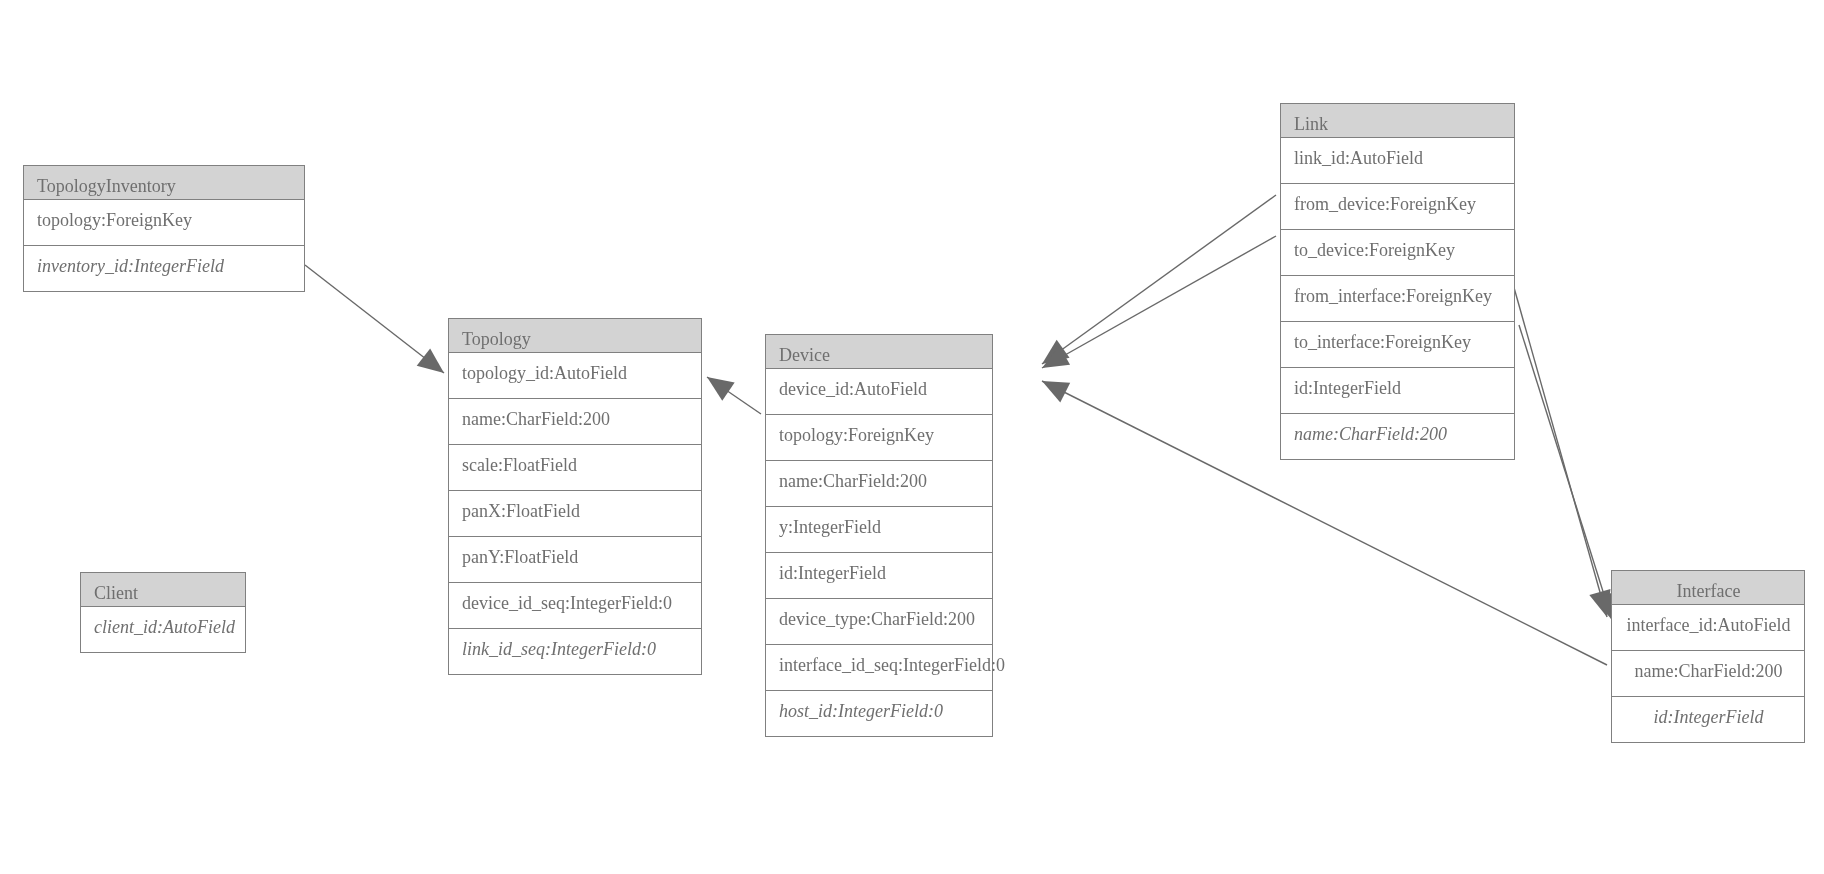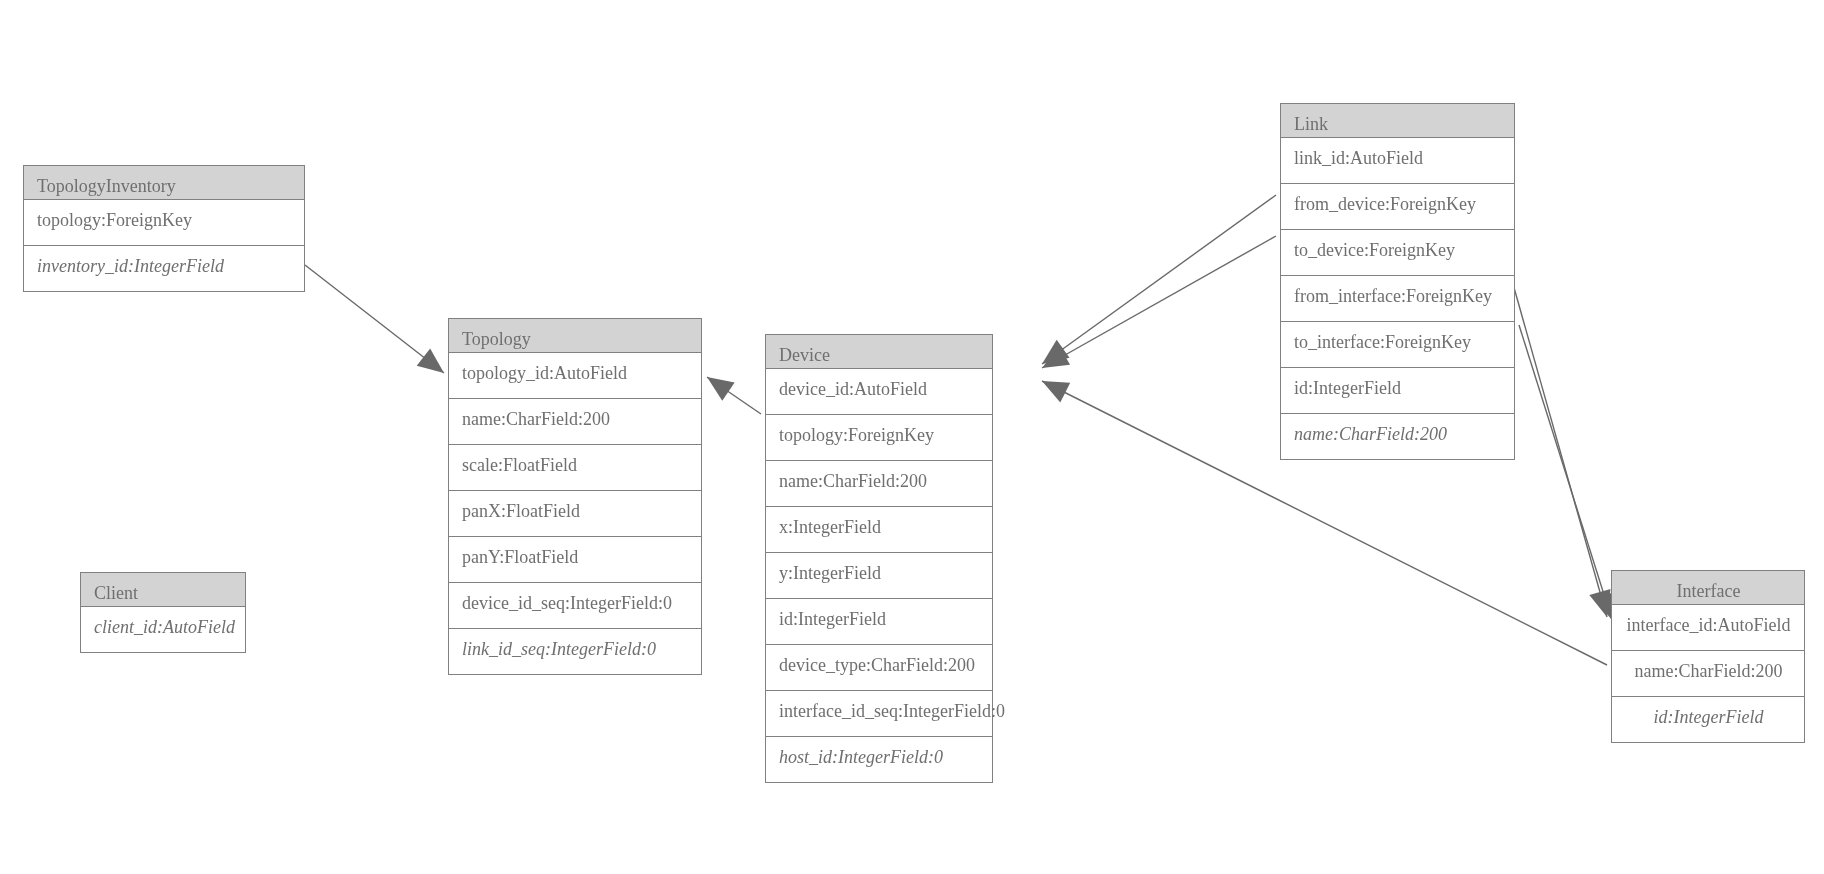--- a/index.html
+++ b/index.html
@@ -110,21 +110,20 @@
       </div>
       <div class="entity" style="left: 80px; top: 528px; width: 166px; margin-top: 44px;">
         <div class="entity-header">Client</div>
         <div class="entity-field">client_id:AutoField</div>
       </div>
       <div class="entity" style="left: 765px; top: 315px; width: 228px; margin-top: 19px;">
         <div class="entity-header">Device</div>
         <div class="entity-field">device_id:AutoField</div>
         <div class="entity-field">topology:ForeignKey</div>
         <div class="entity-field">name:CharField:200</div>
-        <div class="entity-field">x:IntegerField</div>
         <div class="entity-field">y:IntegerField</div>
         <div class="entity-field">id:IntegerField</div>
         <div class="entity-field">device_type:CharField:200</div>
         <div class="entity-field">interface_id_seq:IntegerField:0</div>
         <div class="entity-field">host_id:IntegerField:0</div>
       </div>
       <div class="entity" style="left: 1280px; top: 103px; width: 235px;">
         <div class="entity-header">Link</div>
         <div class="entity-field">link_id:AutoField</div>
         <div class="entity-field">from_device:ForeignKey</div>

